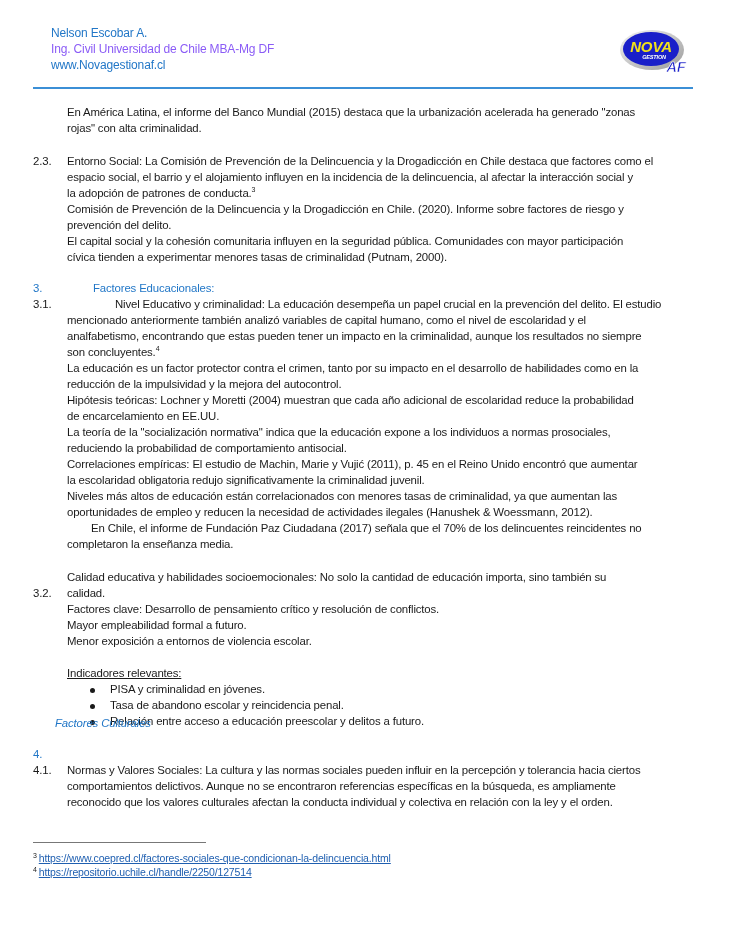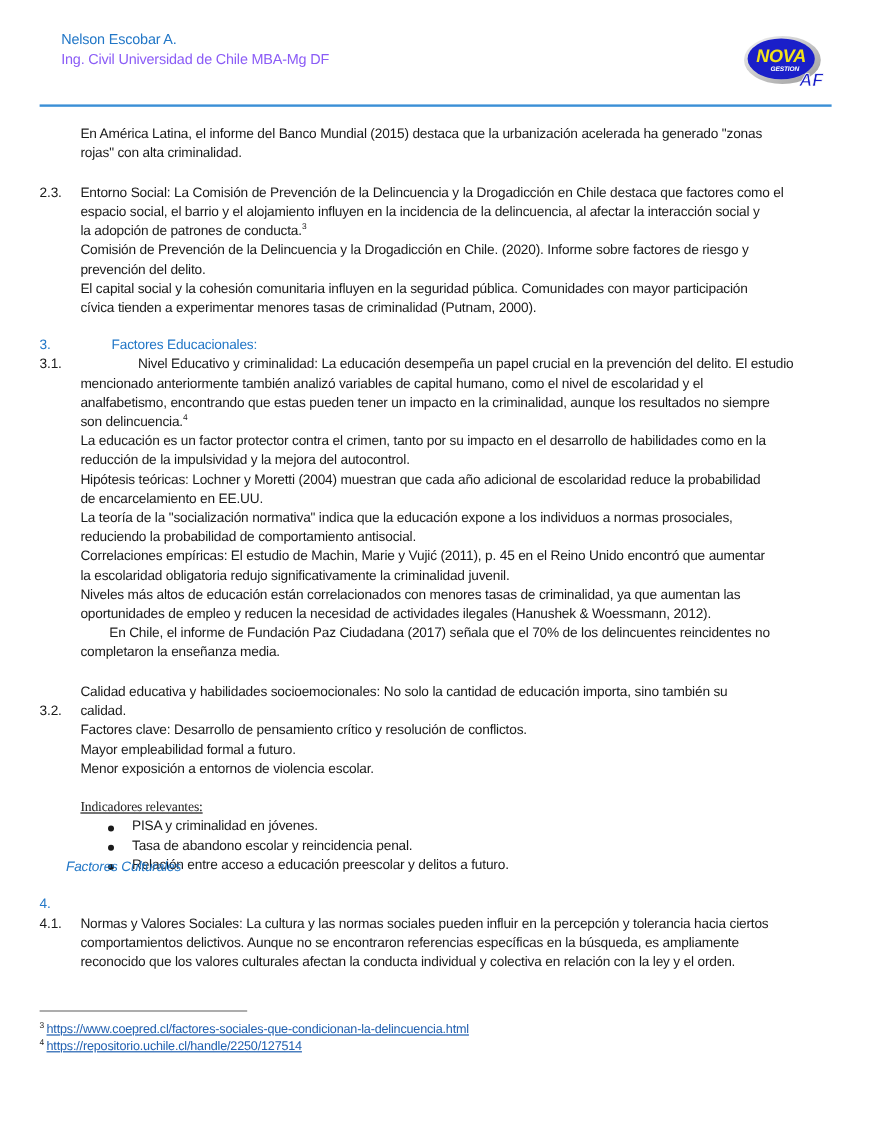--- a/index.html
+++ b/index.html
@@ -32,20 +32,21 @@
     .fn a { color: #1f5fb0; text-decoration: underline; }
   </style>
 </head>
 <body>
 
 <div class="page">
 
   <div class="header">
     <div class="blue">Nelson Escobar A.</div>
     <div class="dark">Ing. Civil Universidad de Chile MBA-Mg DF</div>
+    <div class="blue">www.Novagestionaf.cl</div>
   </div>
 
   <div class="logo">
     <svg width="72" height="48" viewBox="0 0 72 48">
       <defs>
         <linearGradient id="ring" x1="0" y1="0" x2="1" y2="1">
           <stop offset="0" stop-color="#f4f4f4"></stop>
           <stop offset="1" stop-color="#9a9a9a"></stop>
         </linearGradient>
       </defs>
@@ -73,42 +74,42 @@
     <div class="line" style="left:67px; top:233px;">El capital social y la cohesión comunitaria influyen en la seguridad pública. Comunidades con mayor participación</div>
     <div class="line" style="left:67px; top:249px;">cívica tienden a experimentar menores tasas de criminalidad (Putnam, 2000).</div>
 
     <div class="num heading" style="left:33px; top:280px;">3.</div>
     <div class="line heading" style="left:55px; top:280px;padding-left:38px;">Factores Educacionales:</div>
 
     <div class="num" style="left:33px; top:296px;">3.1.</div>
     <div class="line" style="left:67px; top:296px;padding-left:48px;">Nivel Educativo y criminalidad: La educación desempeña un papel crucial en la prevención del delito. El estudio</div>
     <div class="line" style="left:67px; top:312px;">mencionado anteriormente también analizó variables de capital humano, como el nivel de escolaridad y el</div>
     <div class="line" style="left:67px; top:328px;">analfabetismo, encontrando que estas pueden tener un impacto en la criminalidad, aunque los resultados no siempre</div>
-    <div class="line" style="left:67px; top:344px;"><span>son delincuencia.</span><sup>4</sup></div>
+    <div class="line" style="left:67px; top:344px;"><span>son concluyentes.</span><sup>4</sup></div>
     <div class="line" style="left:67px; top:360px;">La educación es un factor protector contra el crimen, tanto por su impacto en el desarrollo de habilidades como en la</div>
     <div class="line" style="left:67px; top:376px;">reducción de la impulsividad y la mejora del autocontrol.</div>
     <div class="line" style="left:67px; top:392px;">Hipótesis teóricas: Lochner y Moretti (2004) muestran que cada año adicional de escolaridad reduce la probabilidad</div>
     <div class="line" style="left:67px; top:408px;">de encarcelamiento en EE.UU.</div>
     <div class="line" style="left:67px; top:424px;">La teoría de la "socialización normativa" indica que la educación expone a los individuos a normas prosociales,</div>
     <div class="line" style="left:67px; top:440px;">reduciendo la probabilidad de comportamiento antisocial.</div>
     <div class="line" style="left:67px; top:456px;">Correlaciones empíricas: El estudio de Machin, Marie y Vujić (2011), p. 45 en el Reino Unido encontró que aumentar</div>
     <div class="line" style="left:67px; top:472px;">la escolaridad obligatoria redujo significativamente la criminalidad juvenil.</div>
     <div class="line" style="left:67px; top:488px;">Niveles más altos de educación están correlacionados con menores tasas de criminalidad, ya que aumentan las</div>
     <div class="line" style="left:67px; top:504px;">oportunidades de empleo y reducen la necesidad de actividades ilegales (Hanushek &amp; Woessmann, 2012).</div>
     <div class="line" style="left:67px; top:520px;padding-left:24px;">En Chile, el informe de Fundación Paz Ciudadana (2017) señala que el 70% de los delincuentes reincidentes no</div>
     <div class="line" style="left:67px; top:536px;">completaron la enseñanza media.</div>
 
     <div class="num" style="left:33px; top:569px;margin-top:16px;">3.2.</div>
     <div class="line" style="left:67px; top:569px;">Calidad educativa y habilidades socioemocionales: No solo la cantidad de educación importa, sino también su</div>
     <div class="line" style="left:67px; top:585px;">calidad.</div>
     <div class="line" style="left:67px; top:601px;">Factores clave: Desarrollo de pensamiento crítico y resolución de conflictos.</div>
     <div class="line" style="left:67px; top:617px;">Mayor empleabilidad formal a futuro.</div>
     <div class="line" style="left:67px; top:633px;">Menor exposición a entornos de violencia escolar.</div>
 
-    <div class="line u" style="left:67px; top:665px;font-family:Liberation Serif, serif;">Indicadores relevantes:</div>
+    <div class="line u" style="left:67px; top:665px;">Indicadores relevantes:</div>
 
     <div class="bullet" style="left:90px; top:688px;"></div>
     <div class="line" style="left:110px; top:681px;">PISA y criminalidad en jóvenes.</div>
     <div class="bullet" style="left:90px; top:704px;"></div>
     <div class="line" style="left:110px; top:697px;">Tasa de abandono escolar y reincidencia penal.</div>
     <div class="bullet" style="left:90px; top:720px;"></div>
     <div class="line" style="left:110px; top:713px;">Relación entre acceso a educación preescolar y delitos a futuro.</div>
 
     <div class="num heading" style="left:33px; top:746px;">4.</div>
     <div class="line heading" style="left:55px; top:715px;font-style:italic;">Factores Culturales</div>

